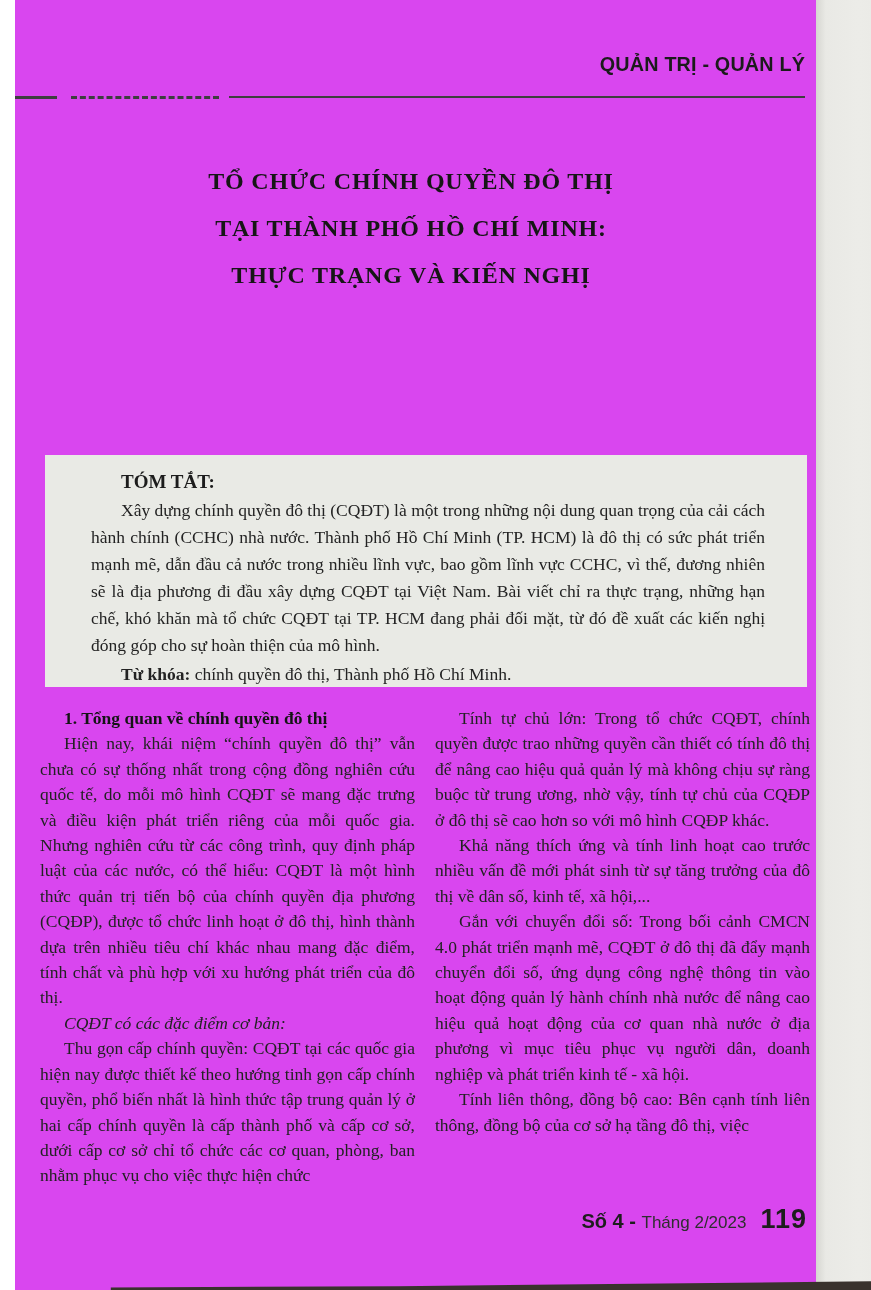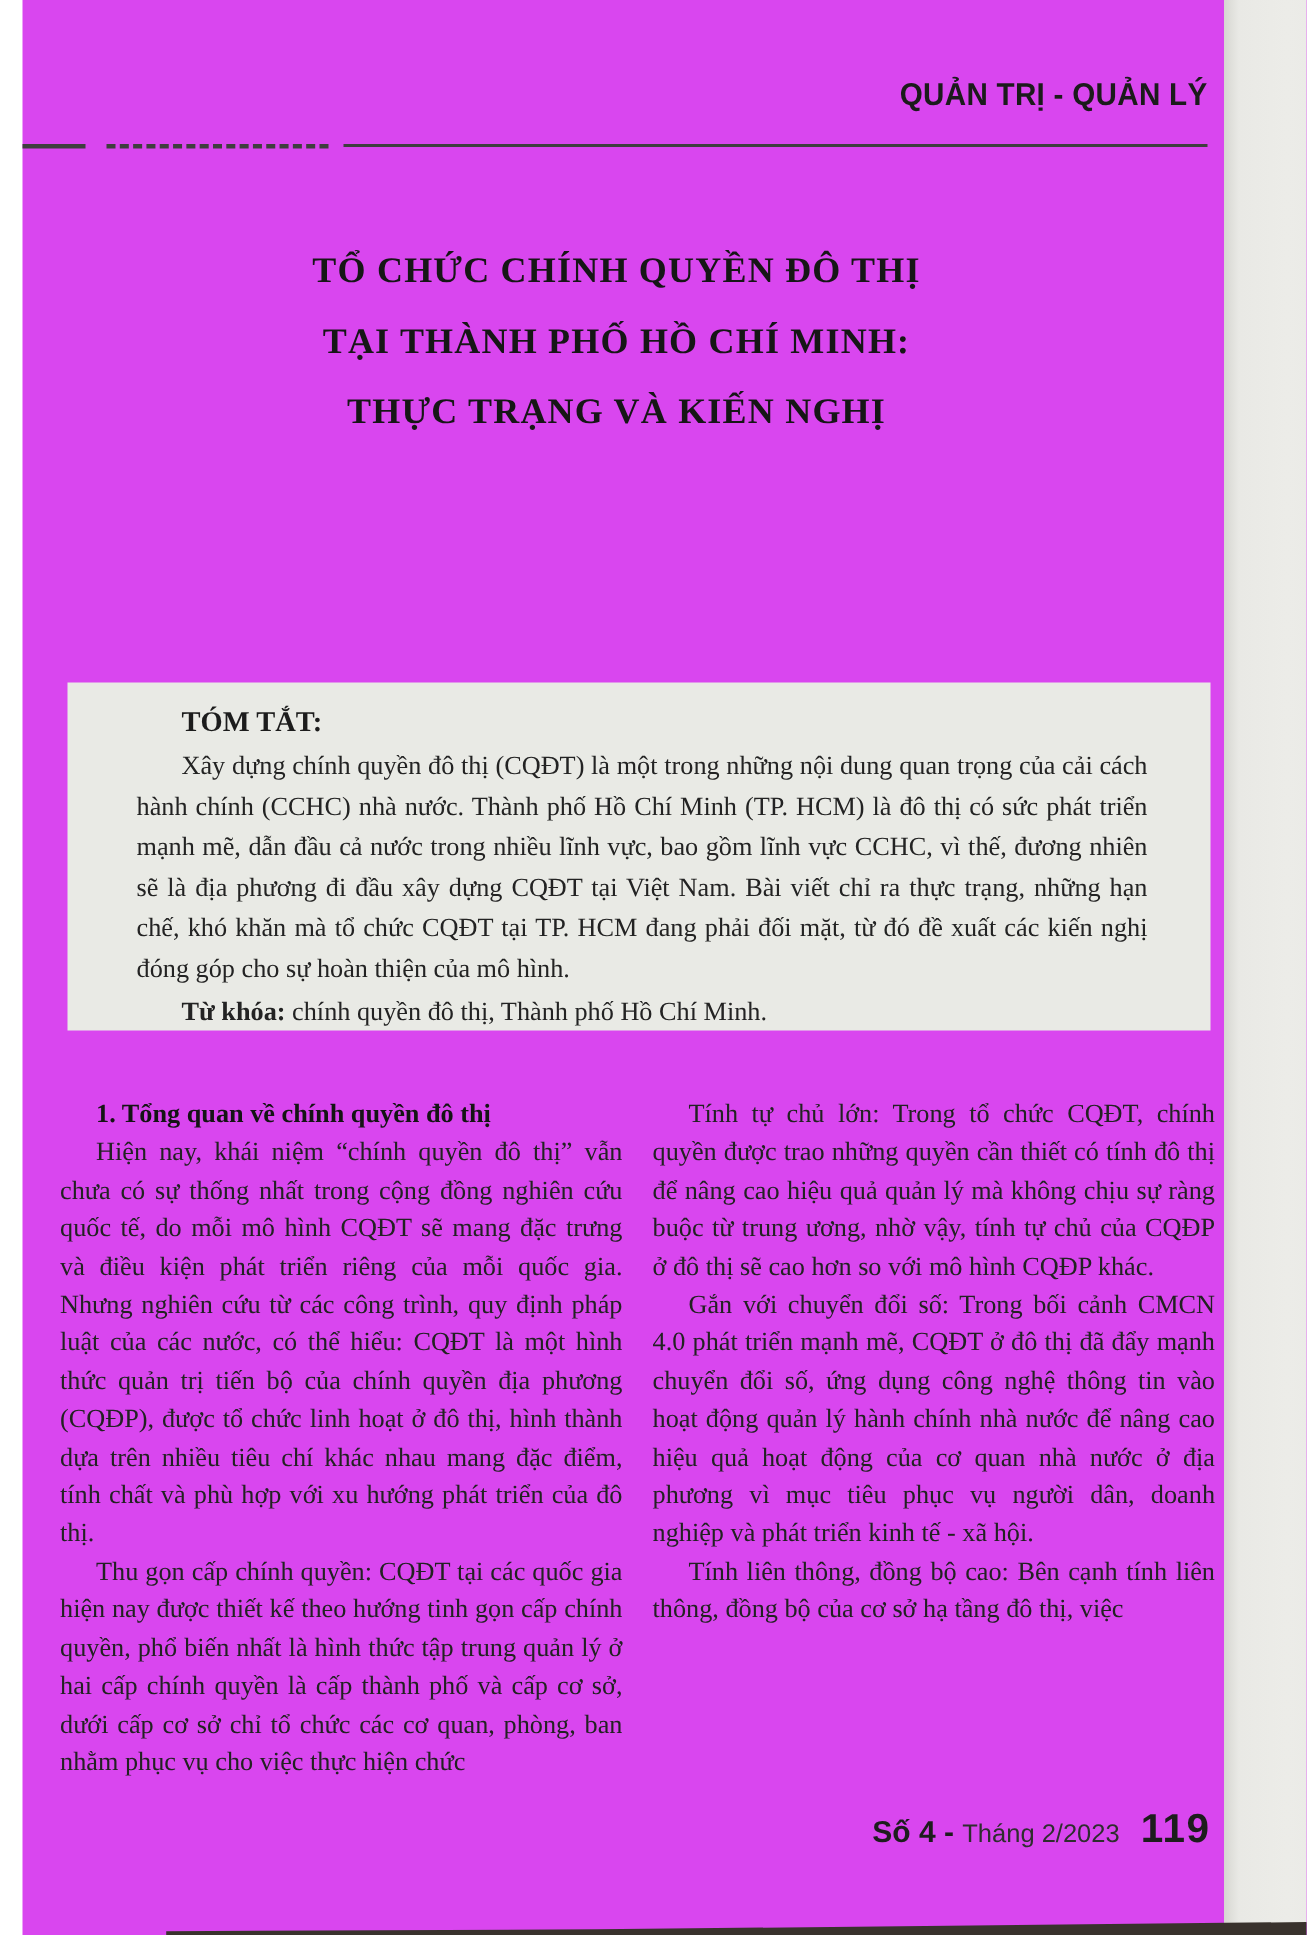--- a/index.html
+++ b/index.html
@@ -37,21 +37,21 @@
 
   
   .abstract { position:absolute; top:455px; left:30px; width:762px; height:232px;
     background:#e9eae5; box-sizing:border-box; padding:16px 42px 0 46px; }
   .abstract h3 { margin:0 0 4px 30px; font-size:19px; font-weight:700; color:#1c1c1c; }
   .abstract p { margin:0; font-size:17.5px; line-height:27px; text-align:justify;
     text-indent:30px; color:#232323; }
   .abstract .keywords { margin-top:2px; }
 
   
-  .col { position:absolute; top:730px; width:375px; font-size:17.5px; line-height:25.4px;
+  .col { position:absolute; top:706px; width:375px; font-size:17.5px; line-height:25.4px;
     text-align:justify; color:#222222; }
   .col-left { left:25px; }
   .col-right { left:420px; }
   .col p { margin:0; text-indent:24px; }
   .col p.no-indent { text-indent:0; }
   .col p.italic { font-style:italic; }
   .col h4 { margin:0; font-size:17.5px; font-weight:700; text-indent:24px; color:#141414; }
 
   
   .footer { position:absolute; top:1204px; left:0; width:792px; text-align:right;
@@ -86,25 +86,27 @@
 
   <div class="abstract">
     <h3>TÓM TẮT:</h3>
     <p>Xây dựng chính quyền đô thị (CQĐT) là một trong những nội dung quan trọng của cải cách hành chính (CCHC) nhà nước. Thành phố Hồ Chí Minh (TP. HCM) là đô thị có sức phát triển mạnh mẽ, dẫn đầu cả nước trong nhiều lĩnh vực, bao gồm lĩnh vực CCHC, vì thế, đương nhiên sẽ là địa phương đi đầu xây dựng CQĐT tại Việt Nam. Bài viết chỉ ra thực trạng, những hạn chế, khó khăn mà tổ chức CQĐT tại TP. HCM đang phải đối mặt, từ đó đề xuất các kiến nghị đóng góp cho sự hoàn thiện của mô hình.</p>
     <p class="keywords"><b>Từ khóa:</b><span> chính quyền đô thị, Thành phố Hồ Chí Minh.</span></p>
   </div>
 
   <div class="col col-left">
     <h4>1. Tổng quan về chính quyền đô thị</h4>
     <p>Hiện nay, khái niệm “chính quyền đô thị” vẫn chưa có sự thống nhất trong cộng đồng nghiên cứu quốc tế, do mỗi mô hình CQĐT sẽ mang đặc trưng và điều kiện phát triển riêng của mỗi quốc gia. Nhưng nghiên cứu từ các công trình, quy định pháp luật của các nước, có thể hiểu: CQĐT là một hình thức quản trị tiến bộ của chính quyền địa phương (CQĐP), được tổ chức linh hoạt ở đô thị, hình thành dựa trên nhiều tiêu chí khác nhau mang đặc điểm, tính chất và phù hợp với xu hướng phát triển của đô thị.</p>
+    <p class="italic">CQĐT có các đặc điểm cơ bản:</p>
     <p>Thu gọn cấp chính quyền: CQĐT tại các quốc gia hiện nay được thiết kế theo hướng tinh gọn cấp chính quyền, phổ biến nhất là hình thức tập trung quản lý ở hai cấp chính quyền là cấp thành phố và cấp cơ sở, dưới cấp cơ sở chỉ tổ chức các cơ quan, phòng, ban nhằm phục vụ cho việc thực hiện chức</p>
   </div>
 
   <div class="col col-right">
     <p>Tính tự chủ lớn: Trong tổ chức CQĐT, chính quyền được trao những quyền cần thiết có tính đô thị để nâng cao hiệu quả quản lý mà không chịu sự ràng buộc từ trung ương, nhờ vậy, tính tự chủ của CQĐP ở đô thị sẽ cao hơn so với mô hình CQĐP khác.</p>
+    <p>Khả năng thích ứng và tính linh hoạt cao trước nhiều vấn đề mới phát sinh từ sự tăng trưởng của đô thị về dân số, kinh tế, xã hội,...</p>
     <p>Gắn với chuyển đổi số: Trong bối cảnh CMCN 4.0 phát triển mạnh mẽ, CQĐT ở đô thị đã đẩy mạnh chuyển đổi số, ứng dụng công nghệ thông tin vào hoạt động quản lý hành chính nhà nước để nâng cao hiệu quả hoạt động của cơ quan nhà nước ở địa phương vì mục tiêu phục vụ người dân, doanh nghiệp và phát triển kinh tế - xã hội.</p>
     <p>Tính liên thông, đồng bộ cao: Bên cạnh tính liên thông, đồng bộ của cơ sở hạ tầng đô thị, việc</p>
   </div>
 
   <div class="footer">
     <span class="issue">Số 4</span><span class="issue"> - </span><span class="date">Tháng 2/2023</span><span class="pagenum">119</span>
   </div>
 
 </div>
 

